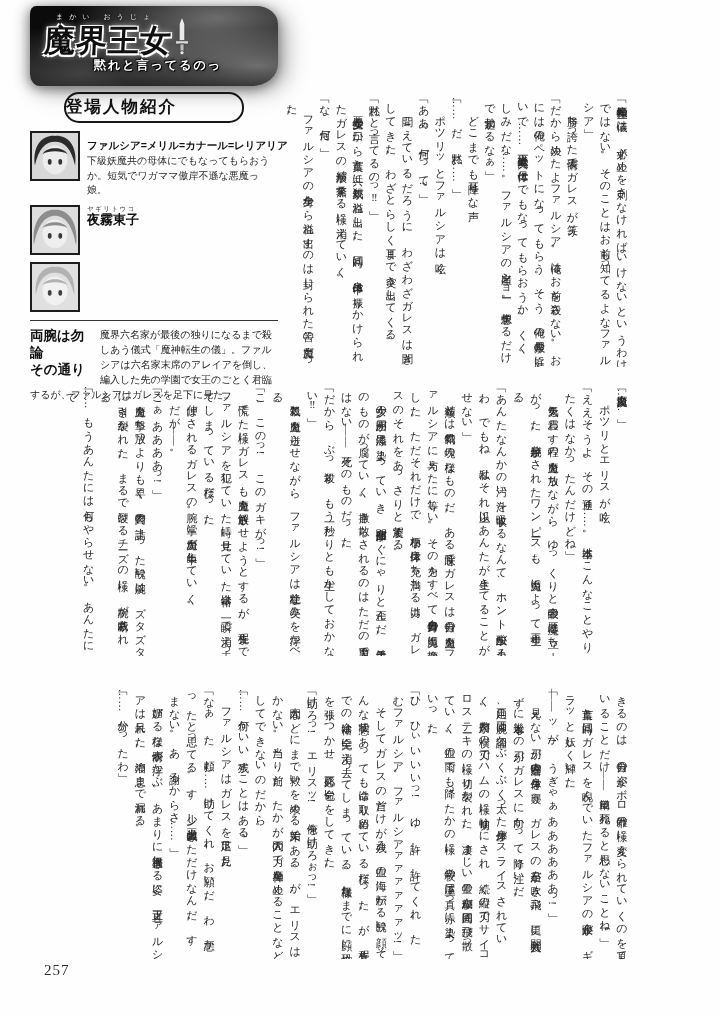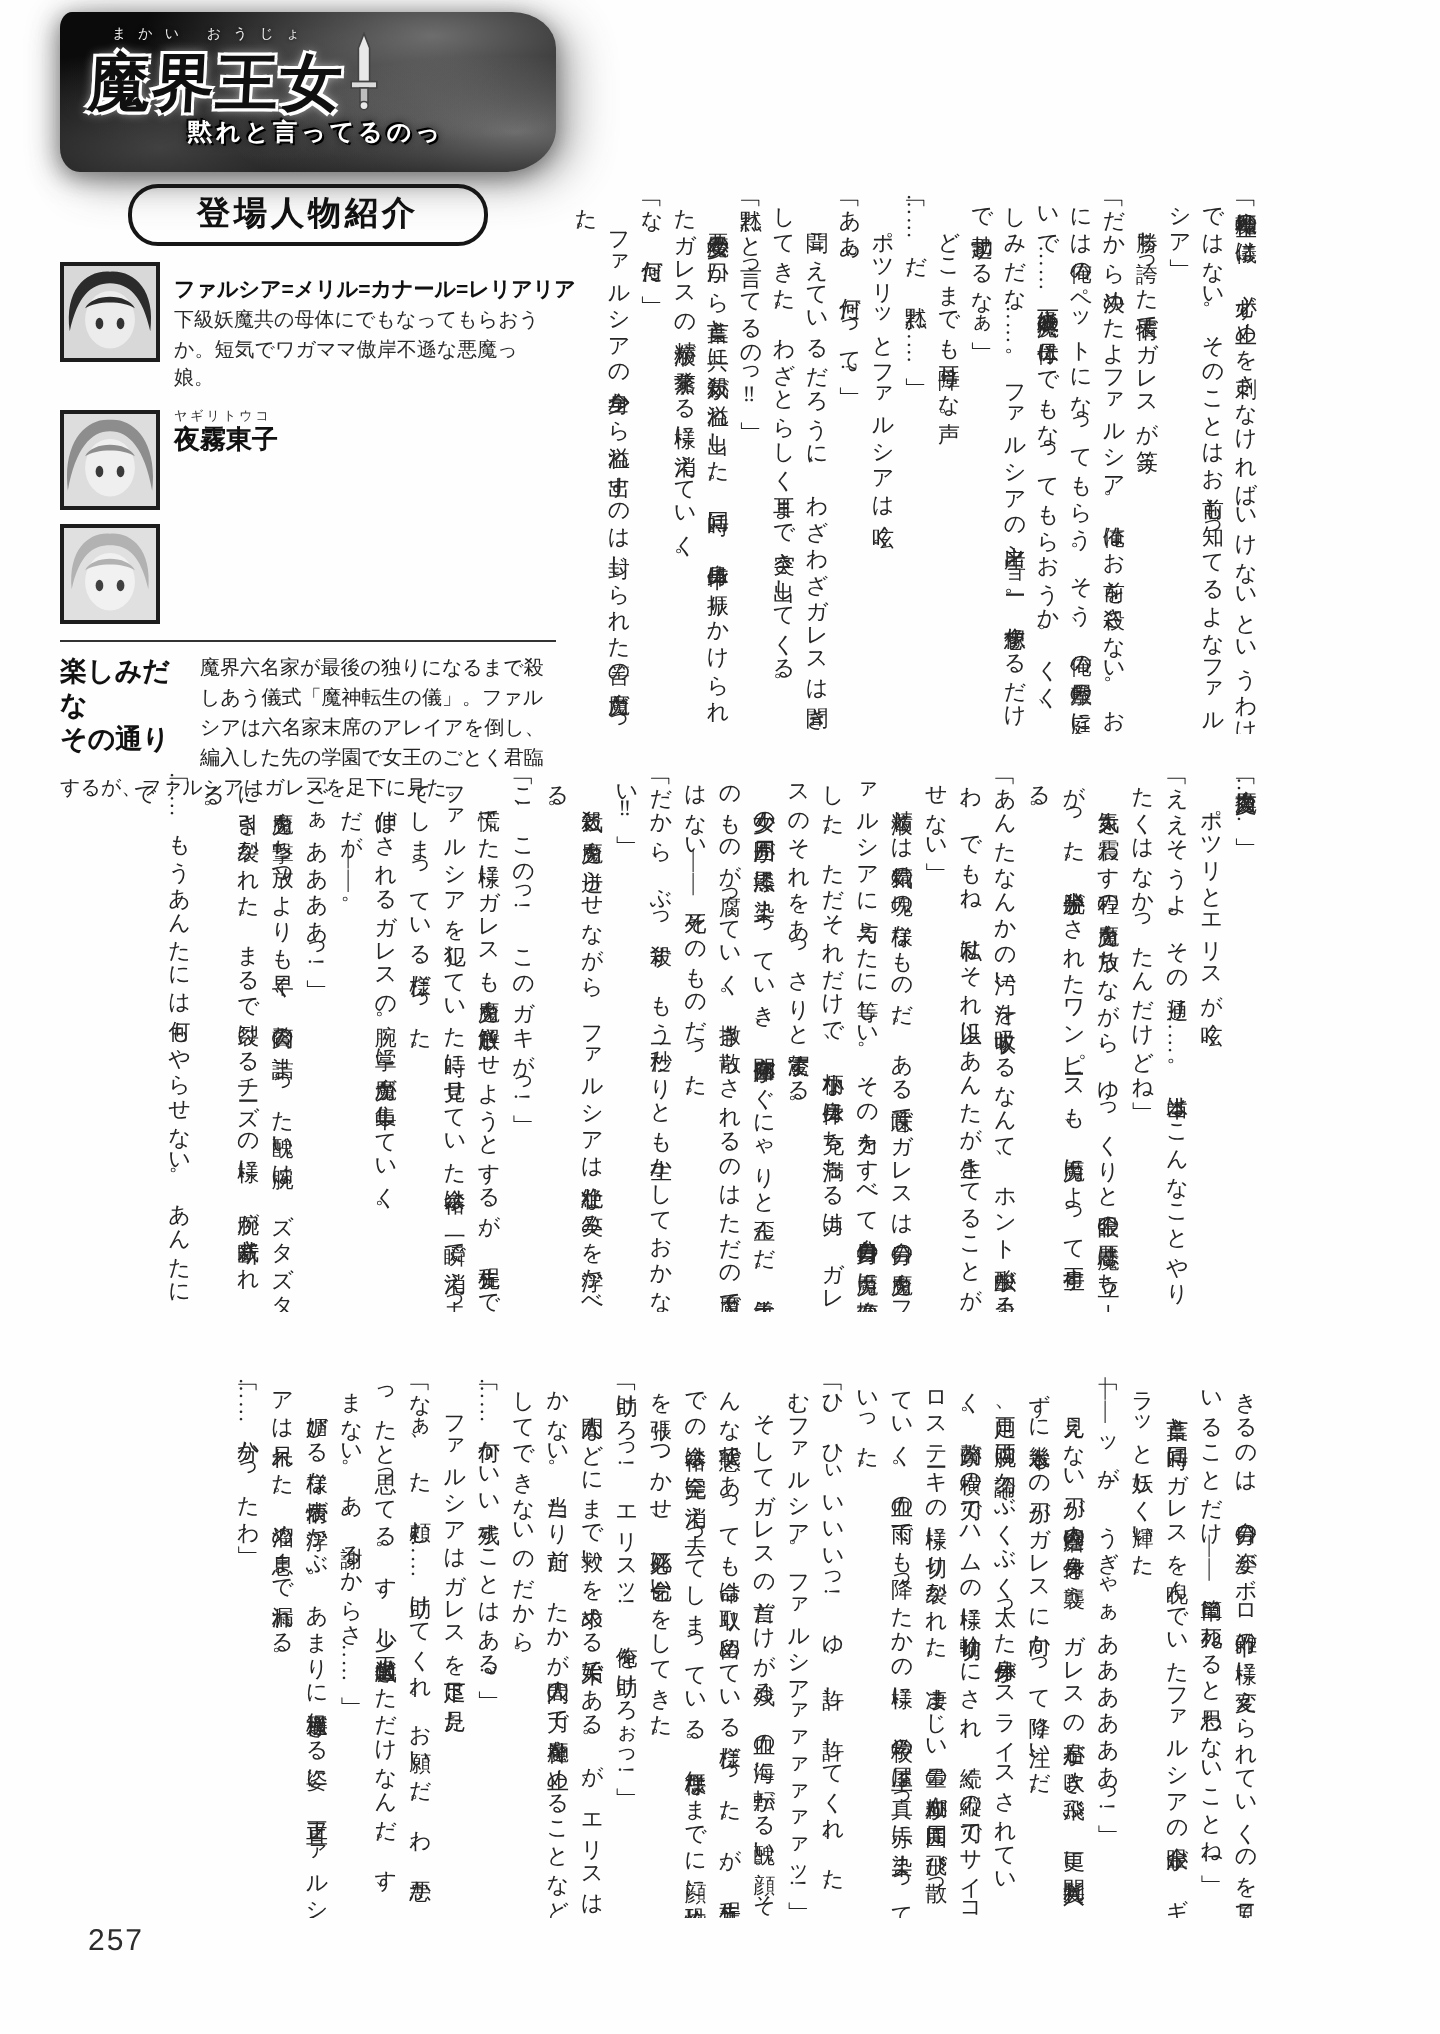--- a/index.html
+++ b/index.html
@@ -25,21 +25,21 @@
     text-shadow:-1.5px -1.5px 0 #fff,1.5px -1.5px 0 #fff,-1.5px 1.5px 0 #fff,1.5px 1.5px 0 #fff,0 0 6px rgba(255,255,255,.9);}
   .sword{margin-left:2px;margin-top:-6px;}
   .logo-sub{display:block;font-family:"Liberation Sans",sans-serif;font-weight:bold;font-size:12px;
     color:#ffffff;letter-spacing:2px;margin:-3px 0 0 64px;
     text-shadow:1px 1px 0 #000,-1px -1px 0 #000,0 0 4px #000;}
 
   
   .sidebar{position:absolute;left:30px;top:92px;width:248px;
     font-family:"Liberation Sans",sans-serif;}
   .intro-title{display:block;margin:0 auto 8px auto;width:176px;border:2.5px solid #161616;
-    border-radius:15px;text-align:center;font-size:16.5px;font-weight:900;letter-spacing:2px;
+    border-radius:15px;font-size:16.5px;font-weight:900;letter-spacing:2px;
     padding:2px 0 3px 0;color:#111;}
   .char-entry{display:flex;margin-bottom:7px;}
   .portrait{flex:0 0 50px;width:50px;height:50px;border:2px solid #1d1d1d;box-sizing:border-box;
     background:radial-gradient(circle at 50% 35%, #f2f2f2, #c9c9c9);overflow:hidden;}
   .char-info{margin-left:7px;flex:1;min-width:0;}
   .furigana{display:block;font-size:6.5px;letter-spacing:1.5px;color:#333;height:8px;line-height:8px;}
   .fr-right{text-align:right;padding-right:4px;}
   .char-name{display:block;font-size:10.5px;font-weight:900;color:#111;white-space:nowrap;
     letter-spacing:0;line-height:13px;}
   .char-name.big{font-size:13px;}
@@ -52,21 +52,21 @@
 
   
   .vband{position:absolute;writing-mode:vertical-rl;text-orientation:mixed;
     font-size:11px;letter-spacing:0.7px;color:#262626;overflow:hidden;}
   .vband p{margin:0;padding:0;}
   .band1{left:265px;top:96px;width:365px;height:271px;line-height:16.5px;}
   .band2{left:40px;top:385px;width:590px;height:271px;line-height:17.2px;}
   .band3{left:40px;top:688px;width:590px;height:271px;line-height:17.2px;}
 
   .page-number{position:absolute;left:44px;top:962px;font-size:15px;letter-spacing:1px;color:#2d2d2d;
-    font-family:Liberation Sans, sans-serif;}
+    font-family:Liberation Serif, serif;}
 </style>
 </head>
 <body>
 
 <div class="page">
 
   <header class="masthead">
     <span class="logo-ruby">まかい おうじょ</span>
     <div class="logo-row">
       <span class="logo-title">魔界王女</span>
@@ -130,21 +130,21 @@
           <ellipse cx="18.5" cy="30" rx="2" ry="3" fill="#404040"></ellipse>
           <ellipse cx="29.5" cy="30" rx="2" ry="3" fill="#404040"></ellipse>
         </svg>
       </div>
     </div>
 
     <div class="divider"></div>
 
     <div class="synopsis">
       <span class="syn-label">
-        <span>楽しみだな</span><br>
+        <span>両腕は勿論</span><br>
         <span>その通り</span>
       </span>
       <span class="syn-text">魔界六名家が最後の独りになるまで殺しあう儀式「魔神転生の儀」。ファルシアは六名家末席のアレイアを倒し、編入した先の学園で女王のごとく君臨するが、ファルシアはガレスを足下に見た。</span>
     </div>
   </aside>
 
   <section class="vband band1">
       <p>「魔神転生の儀は、必ず止めを刺さなければいけないというわけではない。そのことはお前も知ってるよなファルシア」</p>
       <p>　勝ち誇った表情でガレスが笑う。</p>
       <p>「だから決めたよファルシア。俺はお前を殺さない。お前には俺のペットになってもらう。そう、俺の屋敷の庭に繋いで……下級妖魔共の母体にでもなってもらおうか。くく、楽しみだな……。ファルシアの出産ショー。想像するだけで勃起するなぁ」</p>

